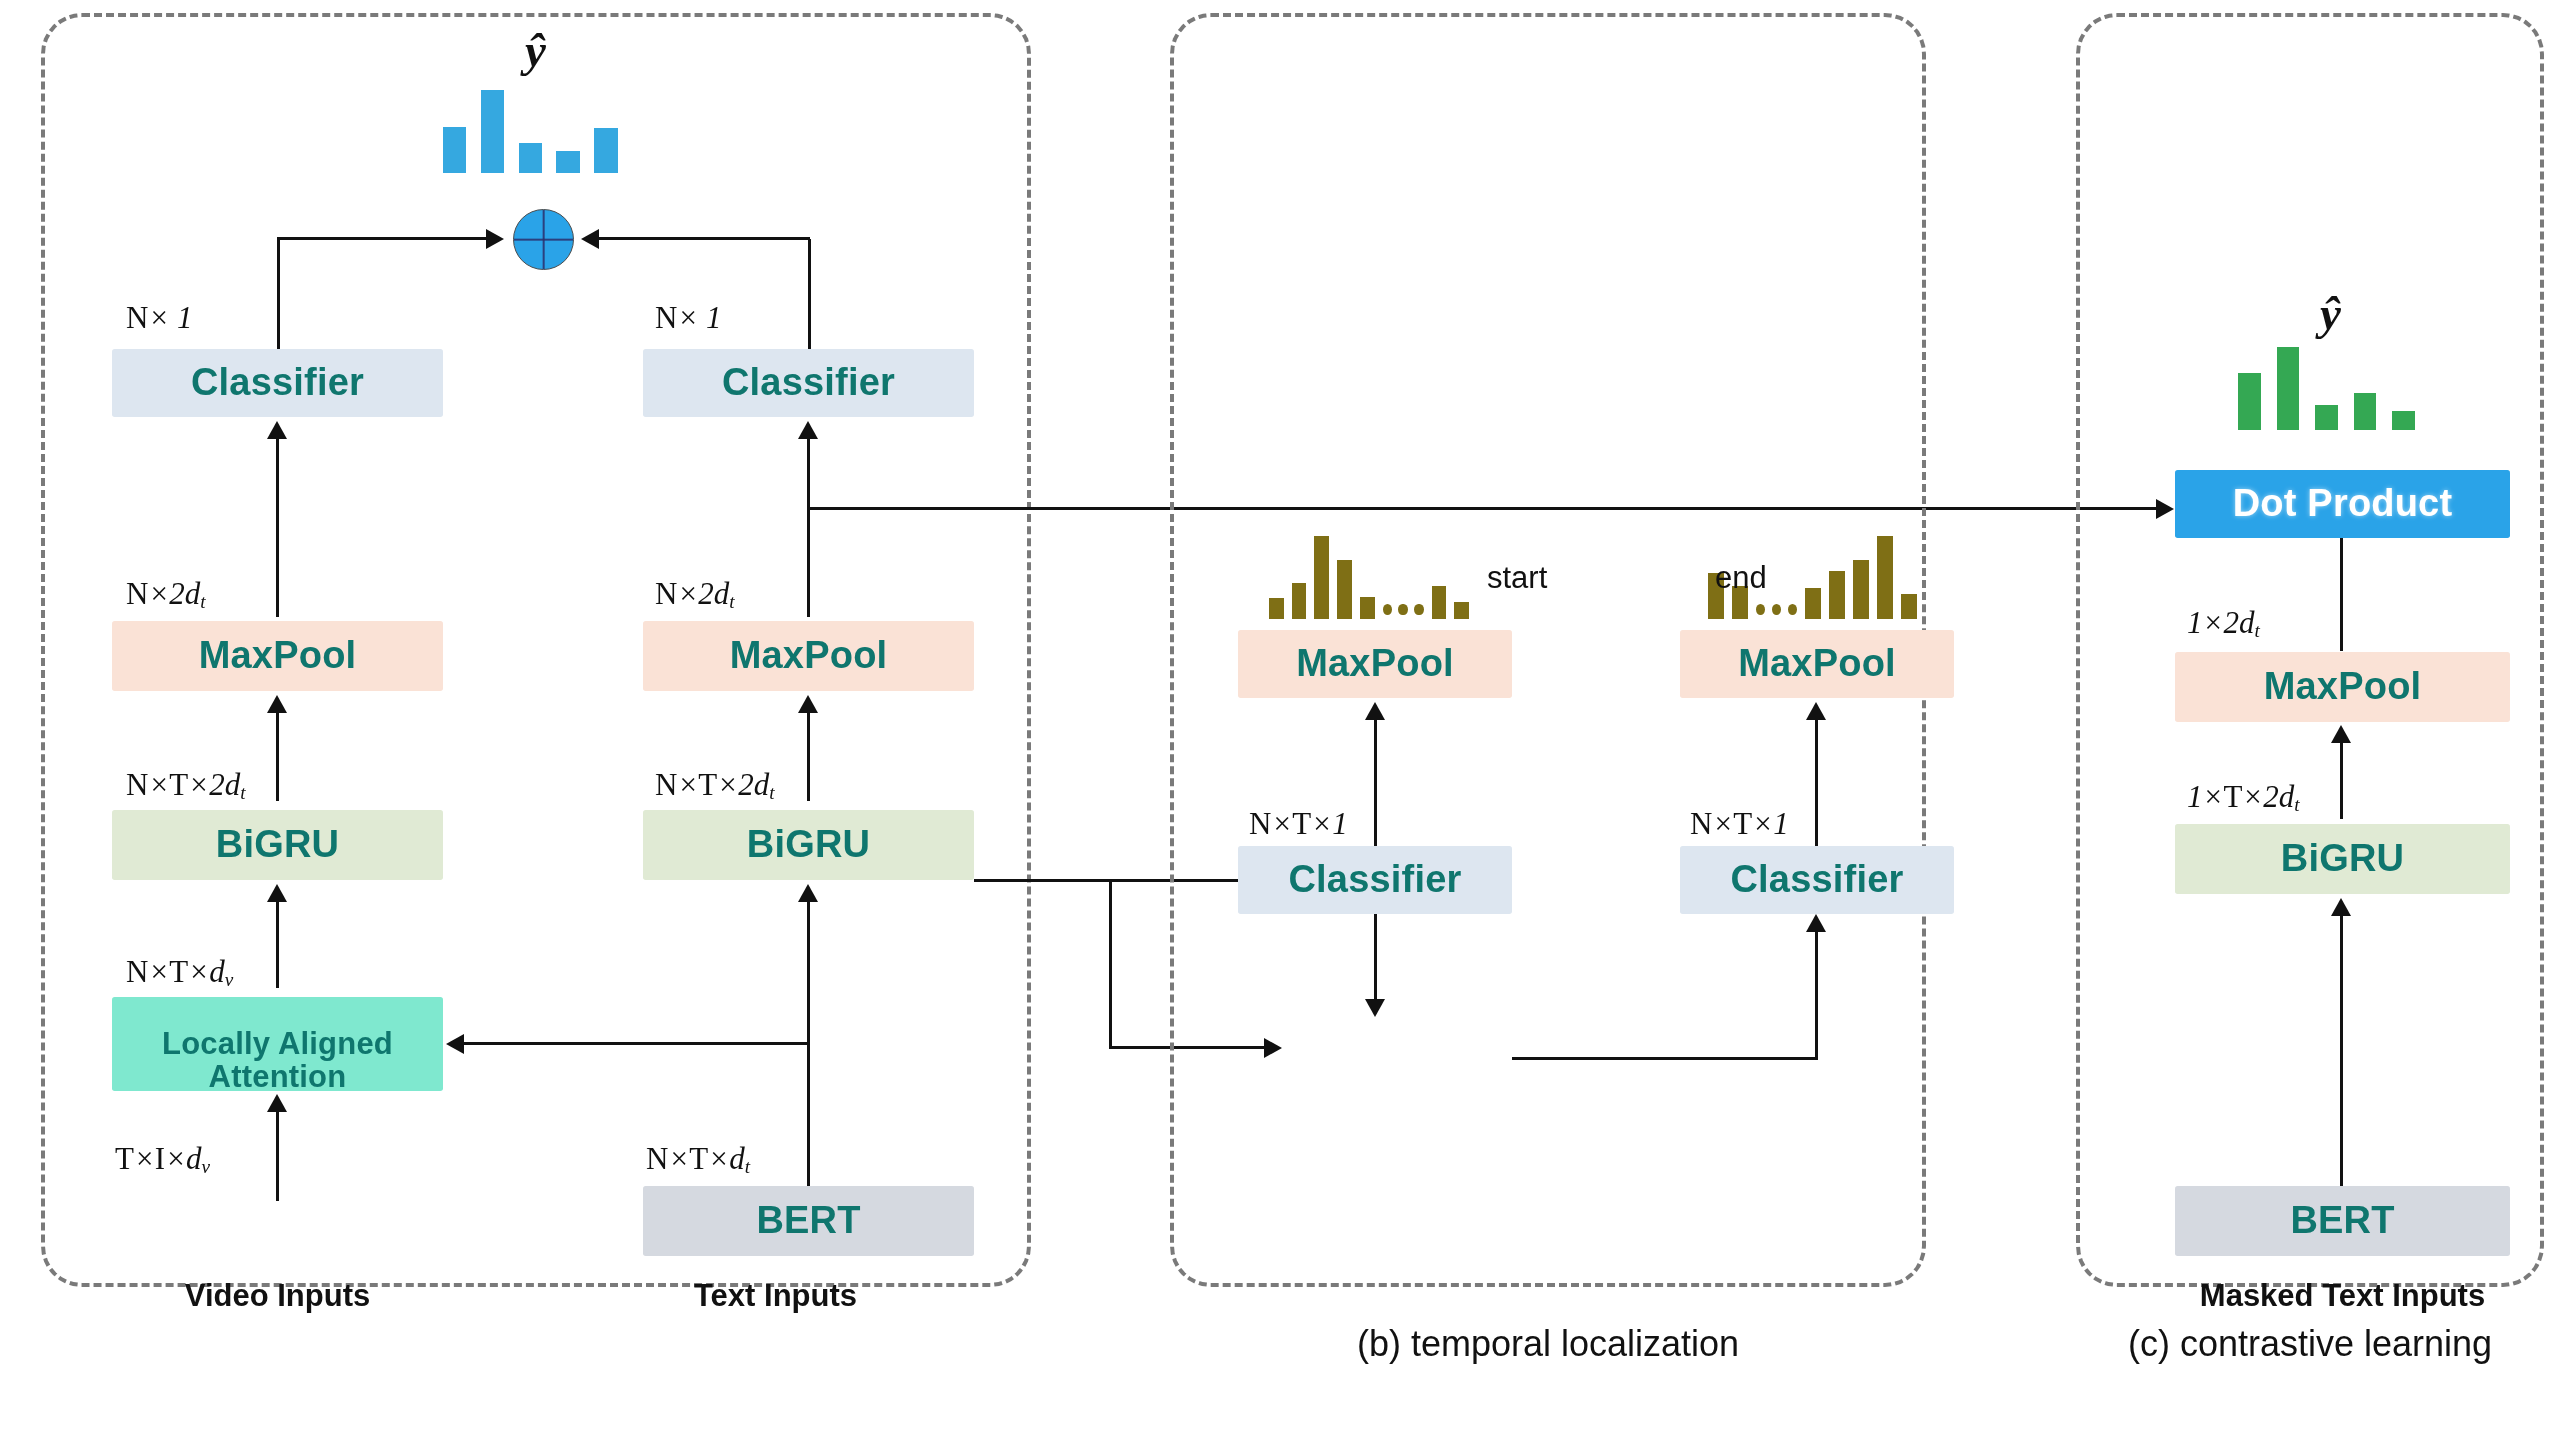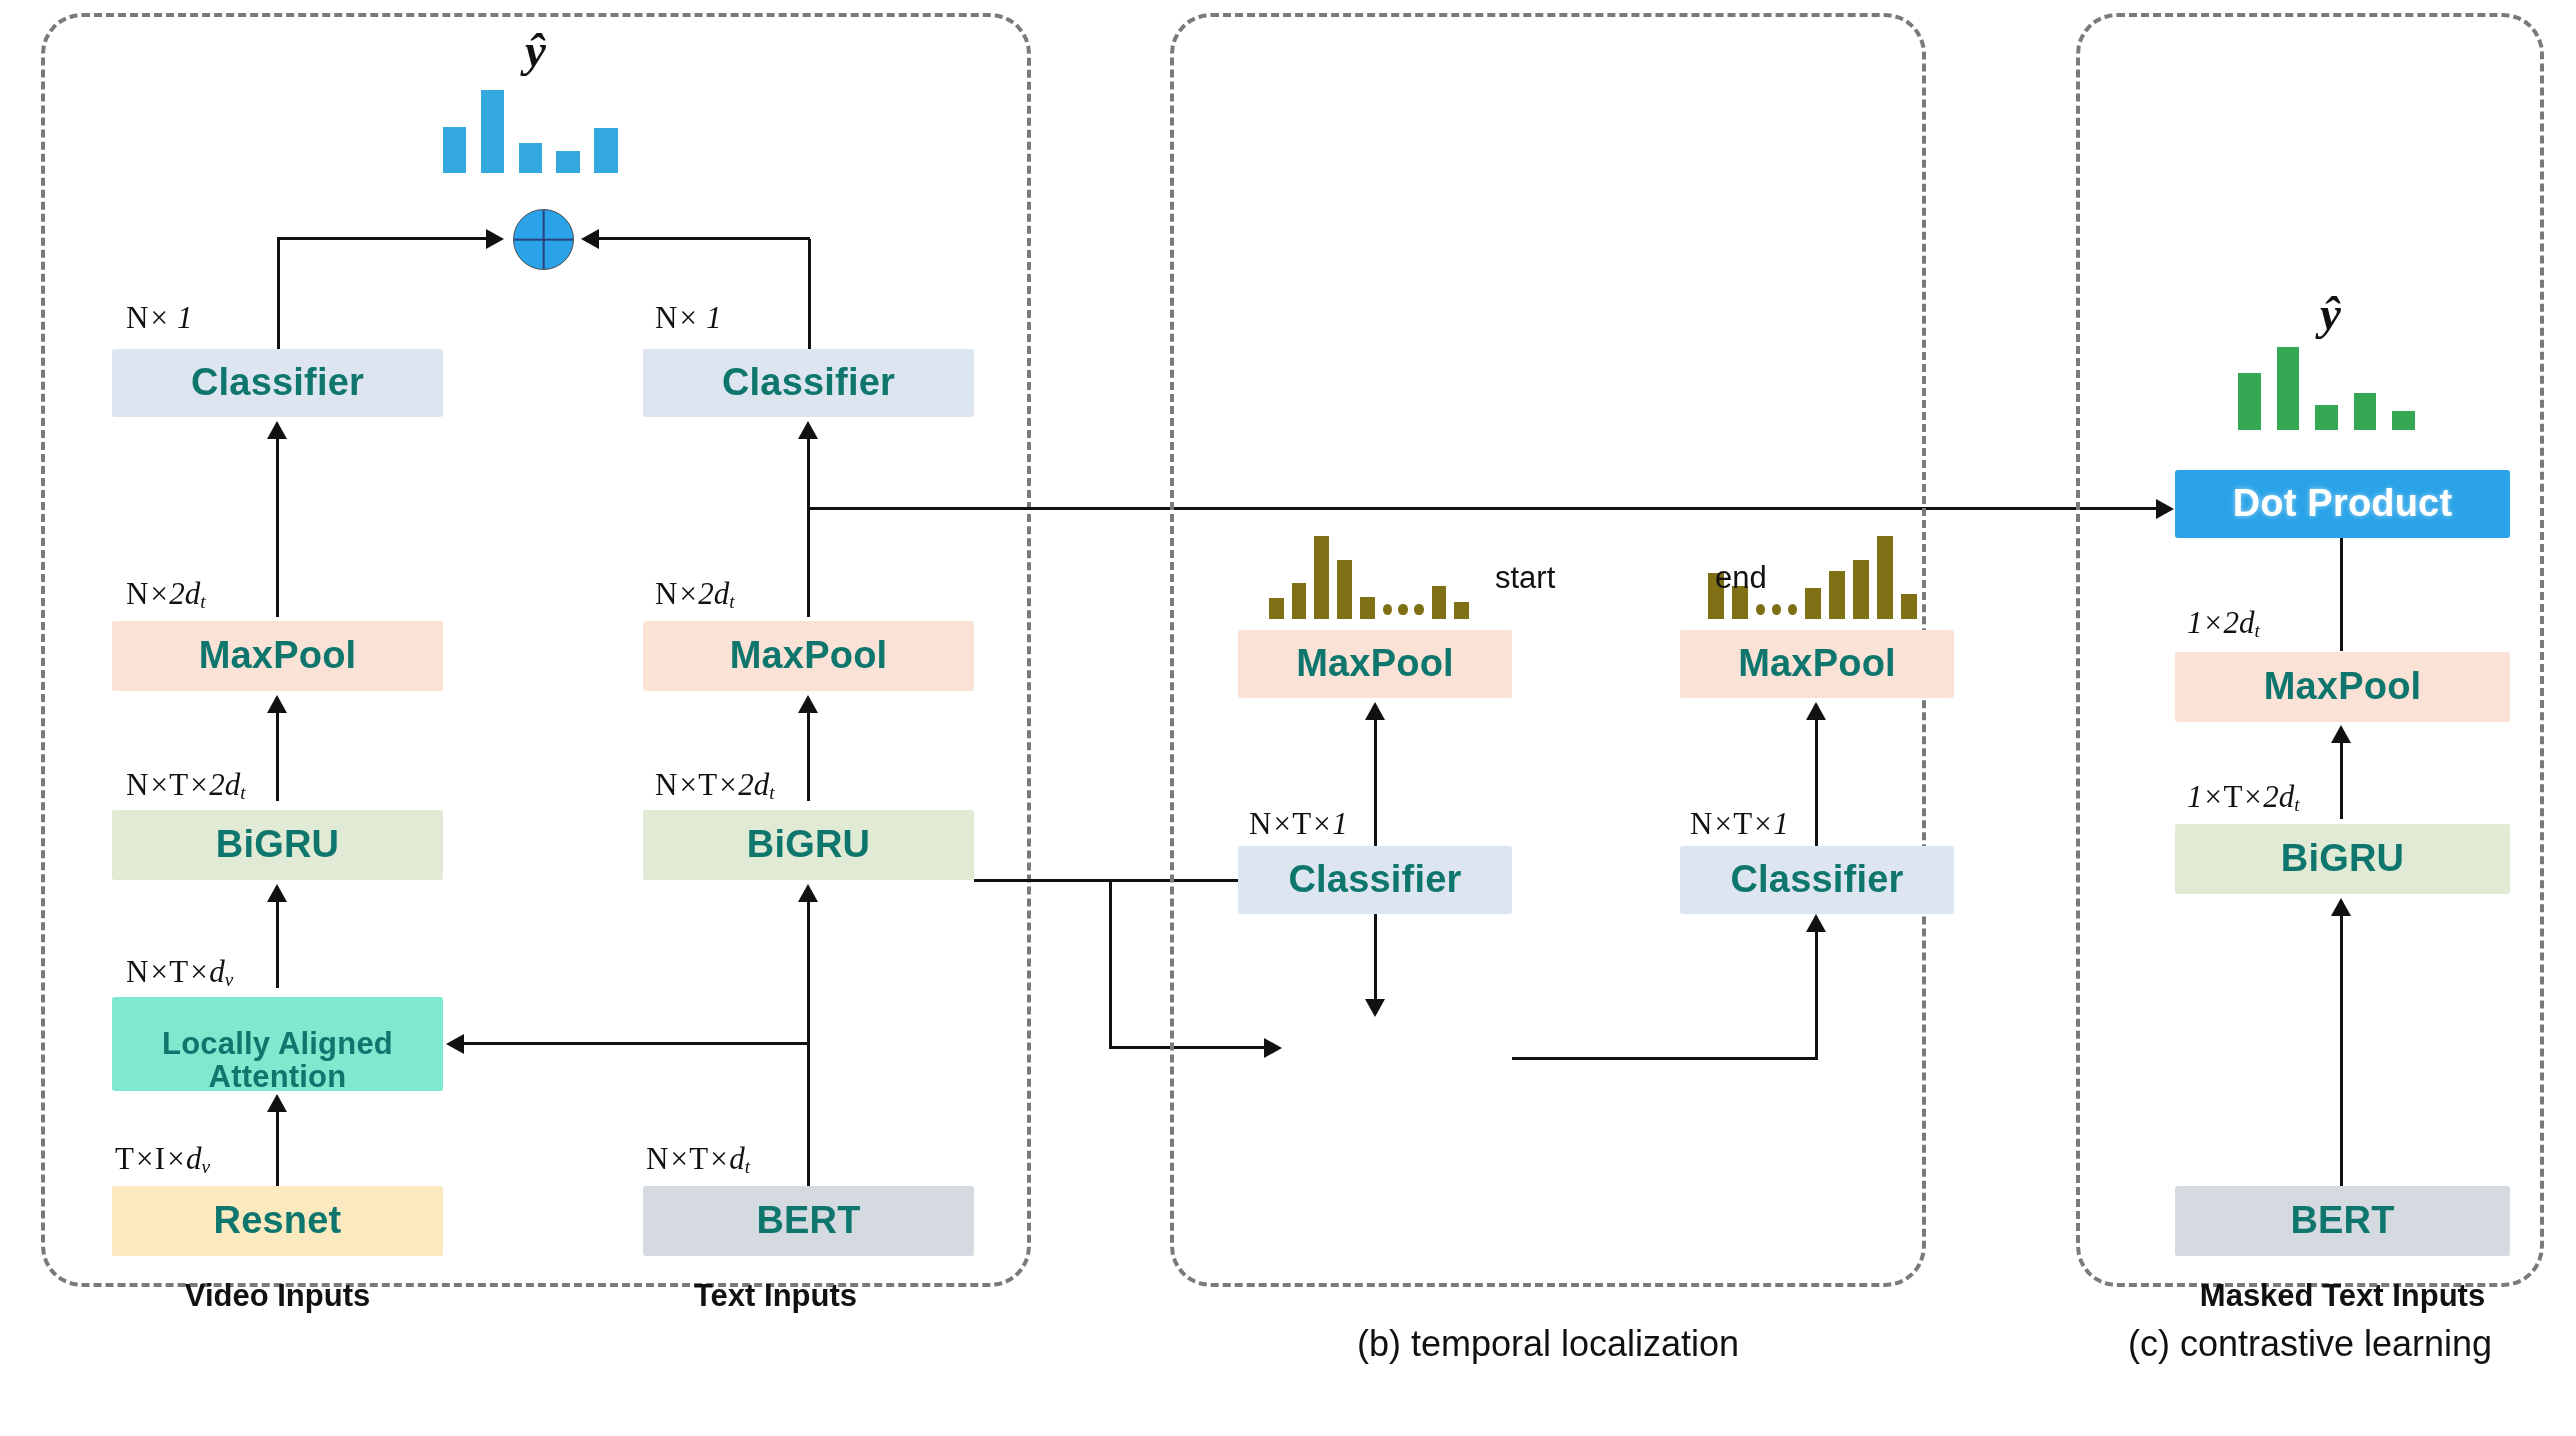--- a/index.html
+++ b/index.html
@@ -160,21 +160,20 @@
 
   <div class="shape" style="left:126px;top:954px;"><span class="up">N</span>×<span class="up">T</span>×<span>d</span><sub>v</sub></div>
   <div class="box two-line" style="left:112px;top:997px;width:331px;height:94px;background:#7fe8cf;">
     <span style="display:block;max-width:270px;margin-top:32px;">Locally Aligned Attention</span>
   </div>
 
   <div class="arrow-up" style="left:267px;top:1094px;"></div>
   <div class="vline" style="left:276px;top:1111px;height:90px;"></div>
 
   <div class="shape" style="left:115px;top:1141px;"><span class="up">T</span>×<span class="up">I</span>×<span>d</span><sub>v</sub></div>
-  <div class="box" style="left:112px;top:1186px;width:331px;height:70px;background:#fbe9c0;">Resnet</div>
   <div class="inputs-caption" style="left:112px;top:1278px;width:331px;">Video Inputs</div>
 
   <div class="shape" style="left:655px;top:300px;"><span class="up">N</span>× 1</div>
   <div class="box" style="left:643px;top:349px;width:331px;height:68px;background:#dde6f0;">Classifier</div>
 
   <div class="arrow-up" style="left:798px;top:421px;"></div>
   <div class="vline" style="left:807px;top:437px;height:180px;"></div>
 
   <div class="shape" style="left:655px;top:576px;"><span class="up">N</span>×2<span>d</span><sub>t</sub></div>
   <div class="box" style="left:643px;top:621px;width:331px;height:70px;background:#fae2d6;">MaxPool</div>
@@ -214,21 +213,21 @@
     <span class="bar" style="width:18px;height:59px;background:#7f6f15;"></span>
     <span class="bar" style="width:18px;height:21.6px;background:#7f6f15;"></span>
     <span class="dots" style="width:41px;">
       <i style="background:#7f6f15;"></i>
         <i style="background:#7f6f15;"></i>
         <i style="background:#7f6f15;"></i>
     </span>
     <span class="bar" style="width:18px;height:33px;background:#7f6f15;"></span>
     <span class="bar" style="width:18px;height:17px;background:#7f6f15;"></span>
   </div>
-  <div class="bar-label" style="left:1487px;top:560px;margin-left:8px;">start</div>
+  <div class="bar-label" style="left:1487px;top:560px;">start</div>
 
   <div class="box" style="left:1238px;top:630px;width:274px;height:68px;background:#fae2d6;">MaxPool</div>
 
   <div class="arrow-up" style="left:1365px;top:702px;"></div>
   <div class="vline" style="left:1374px;top:718px;height:130px;"></div>
 
   <div class="shape" style="left:1249px;top:806px;"><span class="up">N</span>×<span class="up">T</span>×1</div>
   <div class="box" style="left:1238px;top:846px;width:274px;height:68px;background:#dde6f0;">Classifier</div>
 
   <div class="vline" style="left:1374px;top:914px;height:85px;"></div>

